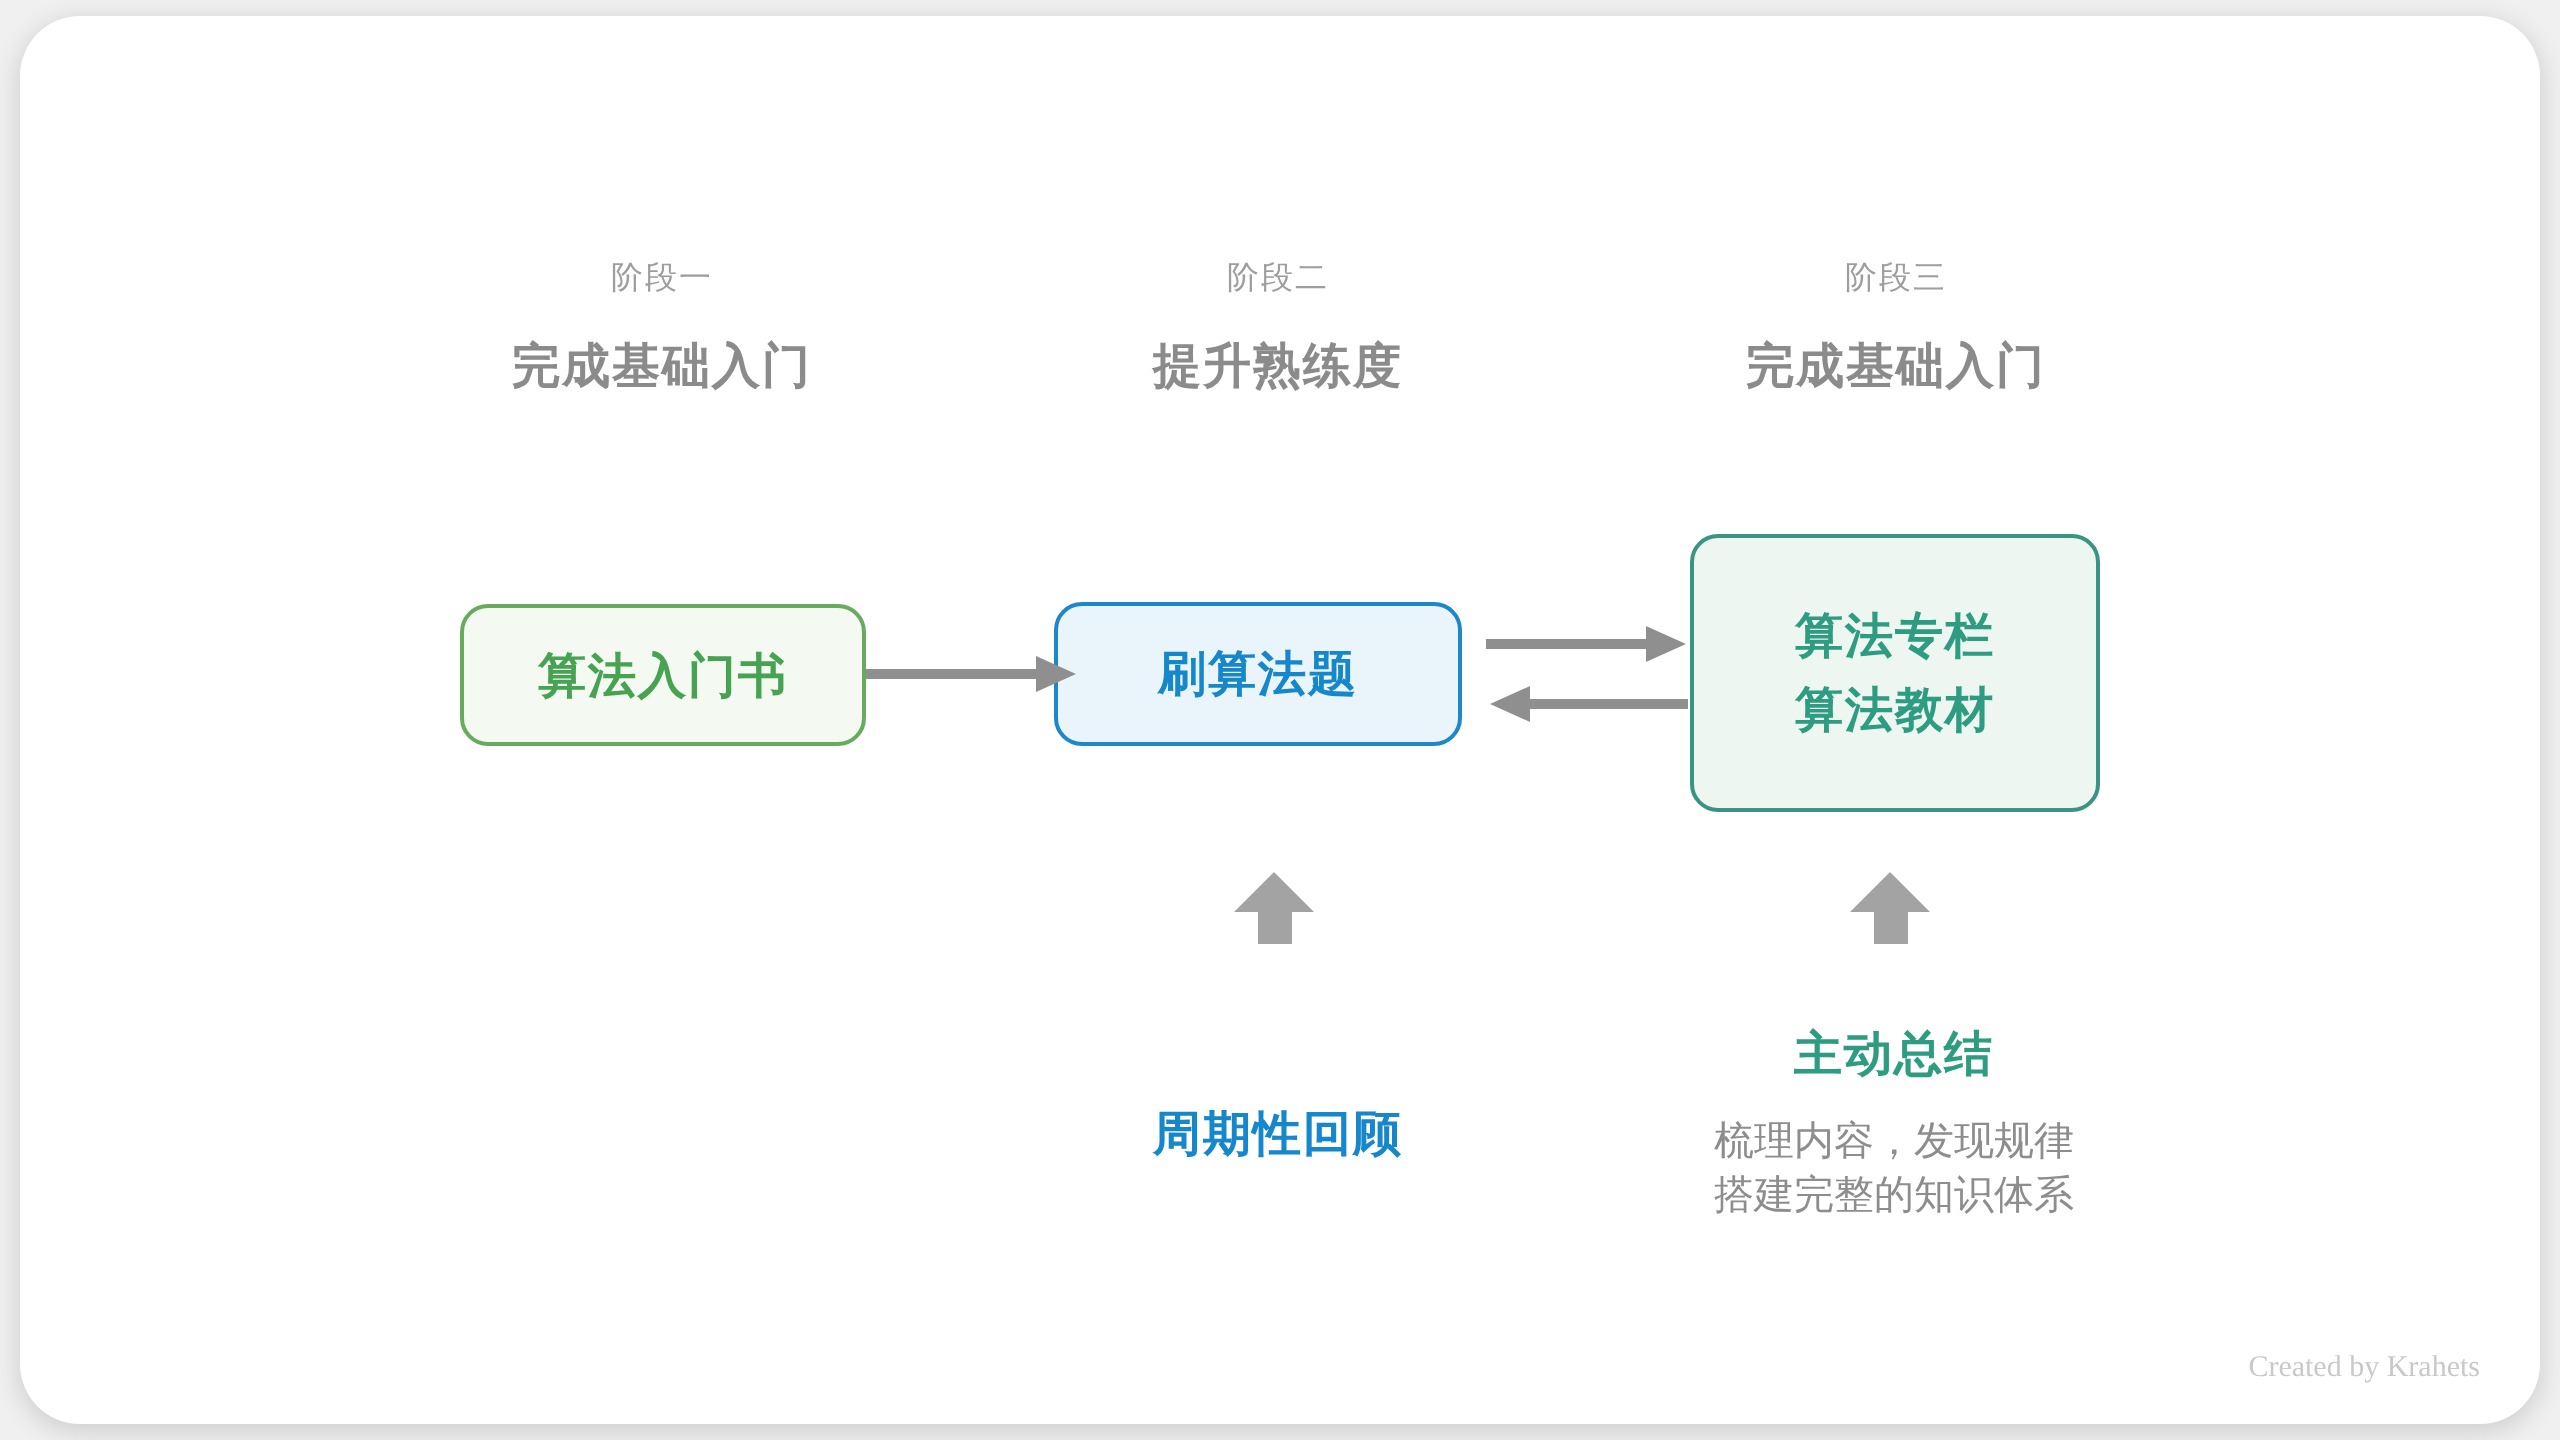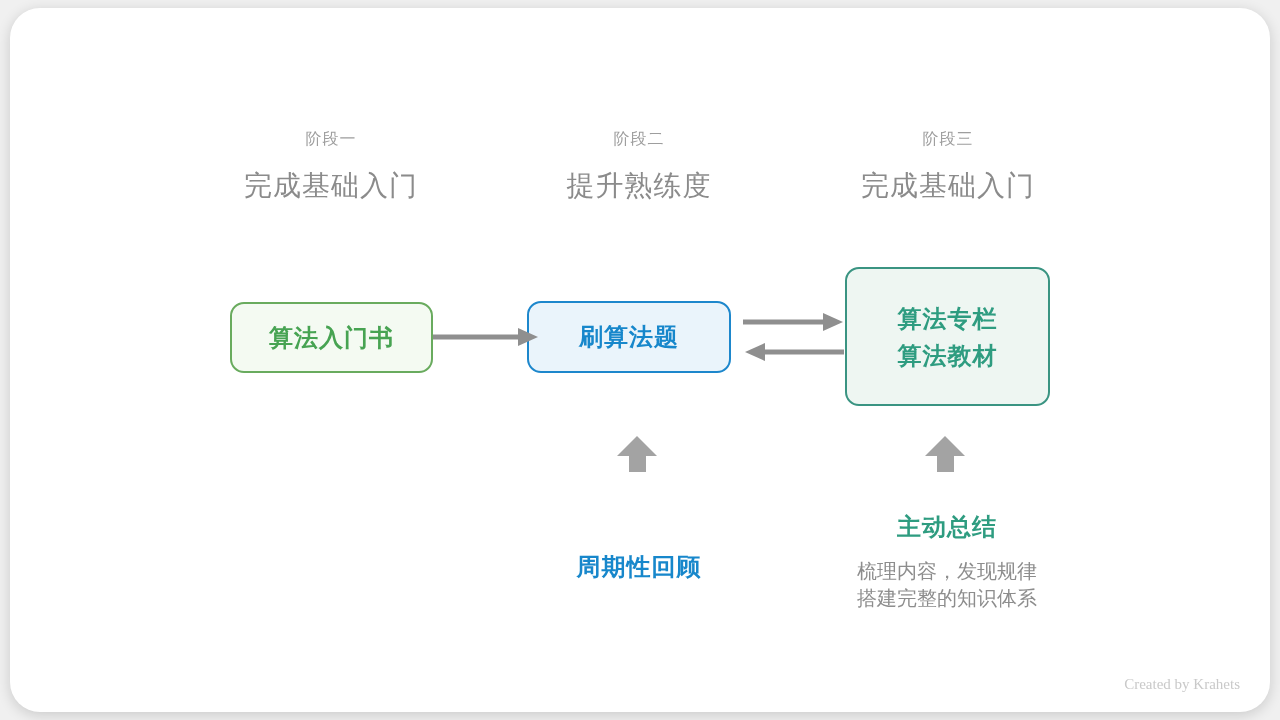--- a/index.html
+++ b/index.html
@@ -24,23 +24,23 @@
   .abs { position: absolute; }
 
   .stage-col { width: 320px; text-align: center; }
   .stage-label {
     font-size: 16px;
     color: var(--stage_label, #9e9e9e);
     font-weight: 400;
     letter-spacing: 1px;
   }
   .stage-subtitle {
-    font-size: 28px;
+    font-size: 24px;
     color: var(--stage_subtitle, #8b8b8b);
-    font-weight: 400;
+    font-weight: 700;
     letter-spacing: 1px;
   }
 
   .node {
     display: flex;
     align-items: center;
     justify-content: center;
     flex-direction: column;
     border-radius: 14px;
     font-size: 24px;

